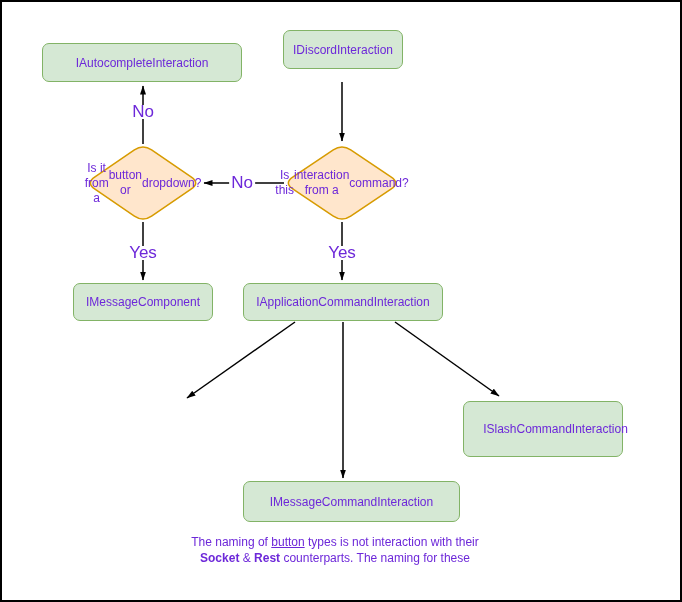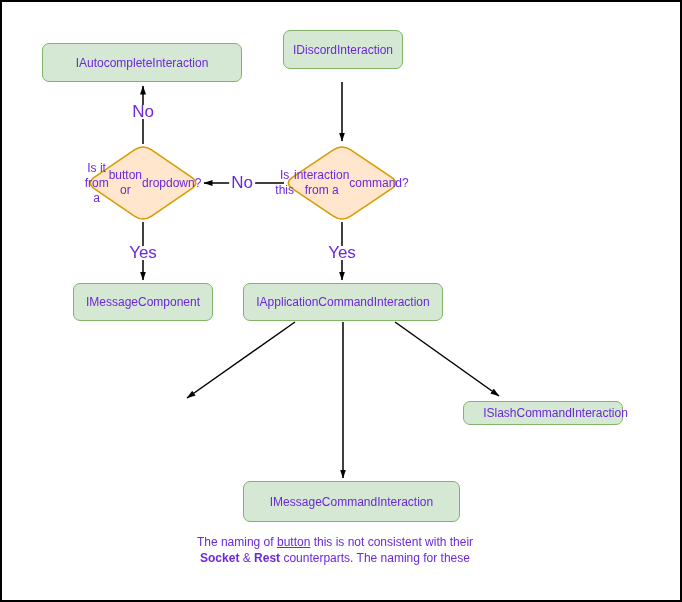--- a/index.html
+++ b/index.html
@@ -41,21 +41,21 @@
     justify-content: center;
     font-size: 12px;
     text-align: center;
     line-height: 14px;
   }
   #node-autocomplete       { left: 40px;  top: 41px;  width: 200px; height: 39px; }
   #node-discord            { left: 281px; top: 28px;  width: 120px; height: 39px; }
   #node-message-component  { left: 71px;  top: 281px; width: 140px; height: 38px; }
   #node-application-command{ left: 241px; top: 281px; width: 200px; height: 38px; }
   #node-user-command       { left: 61px;  top: 400px; width: 160px; height: 40px; }
-  #node-slash-command      { left: 461px; top: 399px; width: 160px; height: 24px; padding-left: 25px; }
+  #node-slash-command      { left: 461px; top: 399px; width: 160px; height: 56px; padding-left: 25px; }
   #node-message-command    { left: 241px; top: 479px; width: 217px; height: 41px; }
   .decision-text {
     position: absolute;
     display: flex;
     align-items: center;
     justify-content: center;
     font-size: 12px;
     line-height: 15px;
     text-align: center;
     pointer-events: none;
@@ -140,17 +140,17 @@
     <div>interaction from a</div>
     <div>command?</div>
   </div>
 
   <div class="edge-label" id="label-no-up">No</div>
   <div class="edge-label" id="label-no-left">No</div>
   <div class="edge-label" id="label-yes-left">Yes</div>
   <div class="edge-label" id="label-yes-right">Yes</div>
 
   <div id="note">
-    <div><span>The naming of </span><span class="u">button</span><span> this is not consistent with their</span></div>
+    <div><span>The naming of </span><span class="u">button</span><span> types is not interaction with their</span></div>
     <div><span class="b">Socket</span><span> &amp; </span><span class="b">Rest</span><span> counterparts. The naming for these</span></div>
   </div>
 
 </div>
 
 </body></html>

